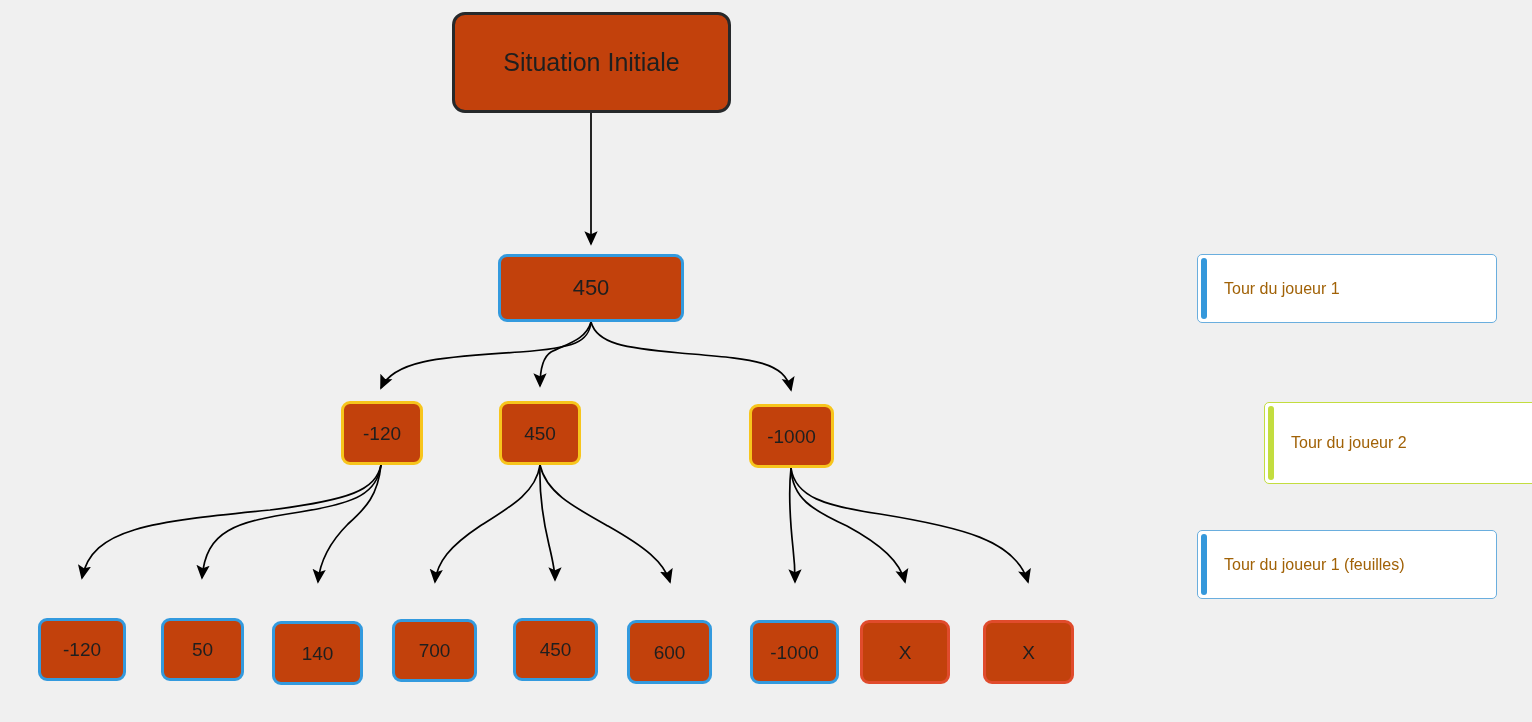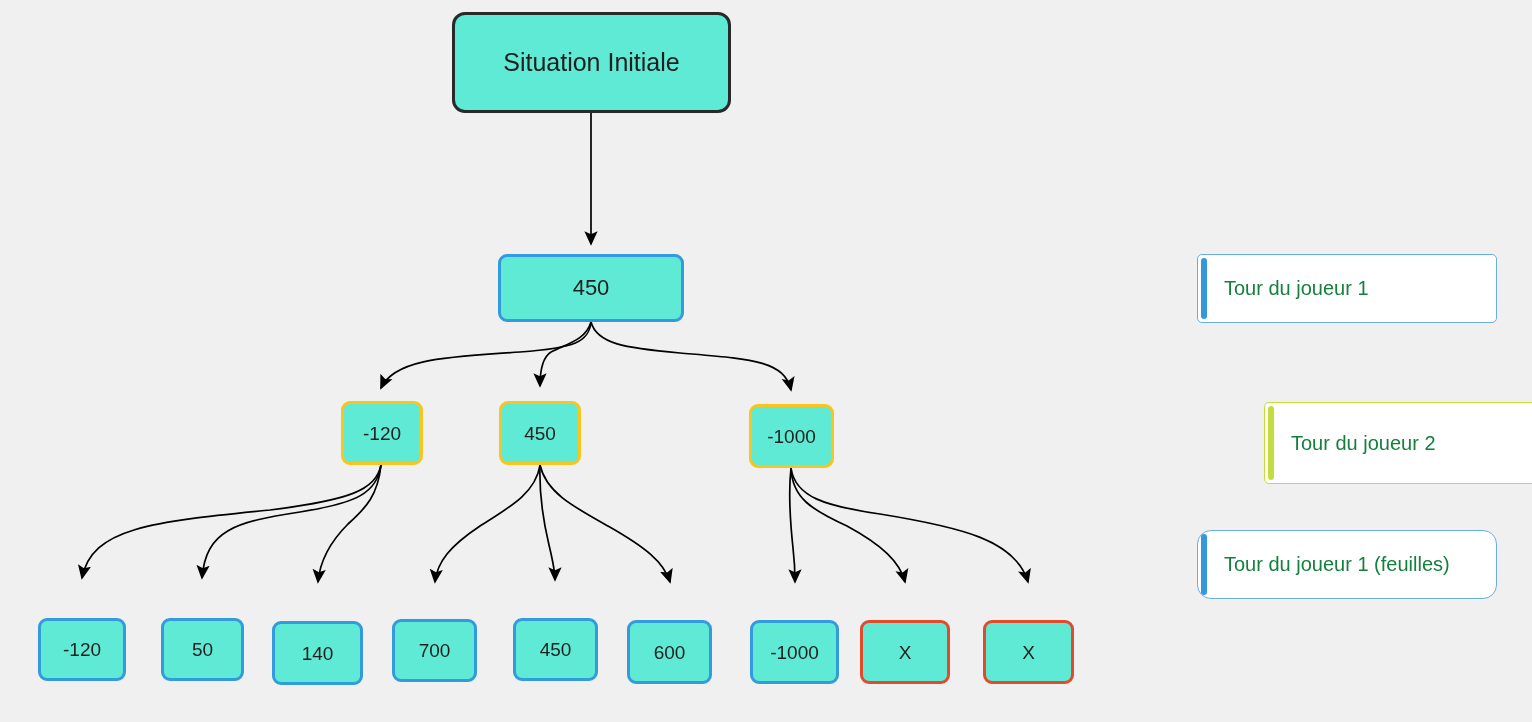--- a/index.html
+++ b/index.html
@@ -20,21 +20,21 @@
     width: 1532px; height: 722px;
   }
   #edge-layer {
     position: absolute;
     left: 0; top: 0;
     width: 1532px; height: 722px;
     pointer-events: none;
   }
   .node {
     position: absolute;
-    background: #5eead4;
+    background: #c2410c;
     border-radius: 9px;
     display: flex;
     align-items: center;
     justify-content: center;
     color: #1f1f1f;
     line-height: 1;
     white-space: nowrap;
   }
   .node-label {
     display: block;
@@ -66,22 +66,22 @@
     left: 3px;
     top: 3px;
     bottom: 3px;
     width: 6px;
     border-radius: 3px;
   }
   .legend-bar.blue { background: #3498db; }
   .legend-bar.lime { background: #c3dd3f; }
   .legend-text {
     padding-left: 26px;
-    font-size: 20px;
-    color: #15803d;
+    font-size: 16px;
+    color: #a16207;
   }
 </style>
 </head>
 <body>
 
 <div id="canvas">
 
   <svg id="edge-layer" viewBox="0 0 1532 722" width="1532" height="722" xmlns="http://www.w3.org/2000/svg">
     <defs>
       <marker id="arrowhead" markerWidth="9" markerHeight="9" refX="7.5" refY="4.5" orient="auto" markerUnits="strokeWidth">
@@ -152,19 +152,19 @@
 
   <div id="legend-layer">
       <div class="legend-item blue" style="left: 1197px; top: 254px; width: 300px; height: 69px;">
         <span class="legend-bar blue"></span>
         <span class="legend-text">Tour du joueur 1</span>
       </div>
       <div class="legend-item lime" style="left: 1264px; top: 402px; width: 300px; height: 82px;">
         <span class="legend-bar lime"></span>
         <span class="legend-text">Tour du joueur 2</span>
       </div>
-      <div class="legend-item blue" style="left: 1197px; top: 530px; width: 300px; height: 69px; border-radius: 14px;">
+      <div class="legend-item blue" style="left: 1197px; top: 530px; width: 300px; height: 69px;">
         <span class="legend-bar blue"></span>
         <span class="legend-text">Tour du joueur 1 (feuilles)</span>
       </div>
     </div>
 
 </div>
 
 </body></html>

